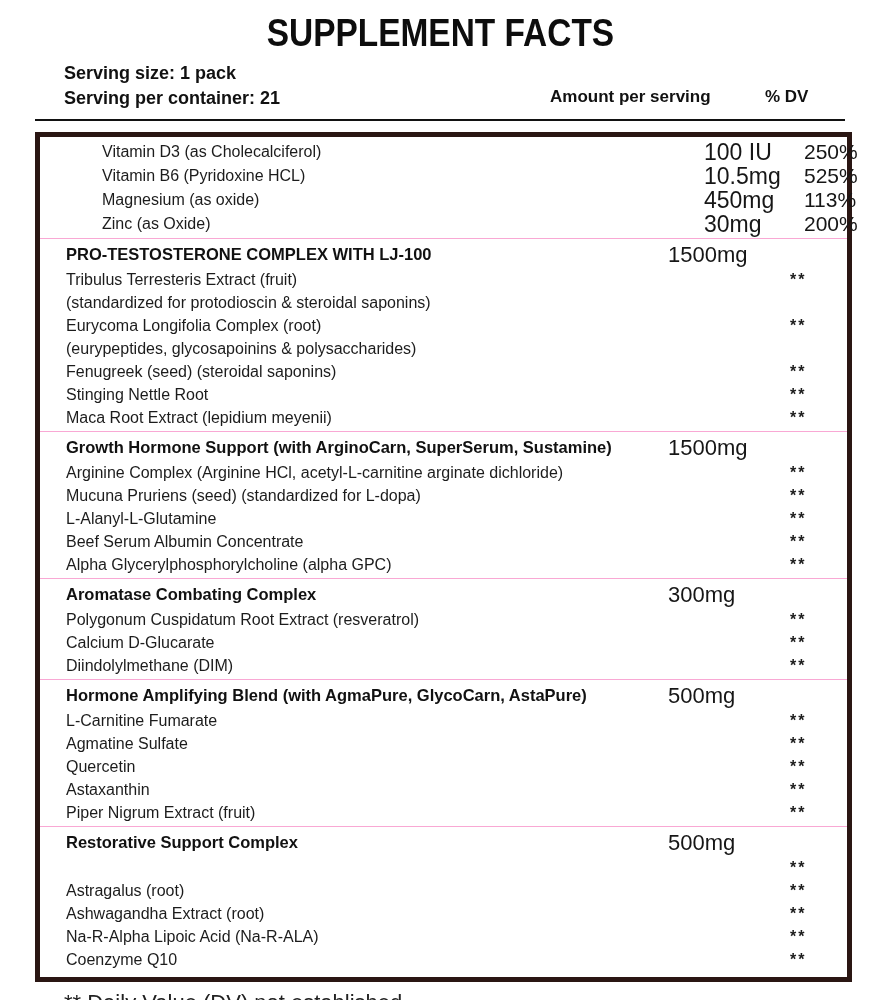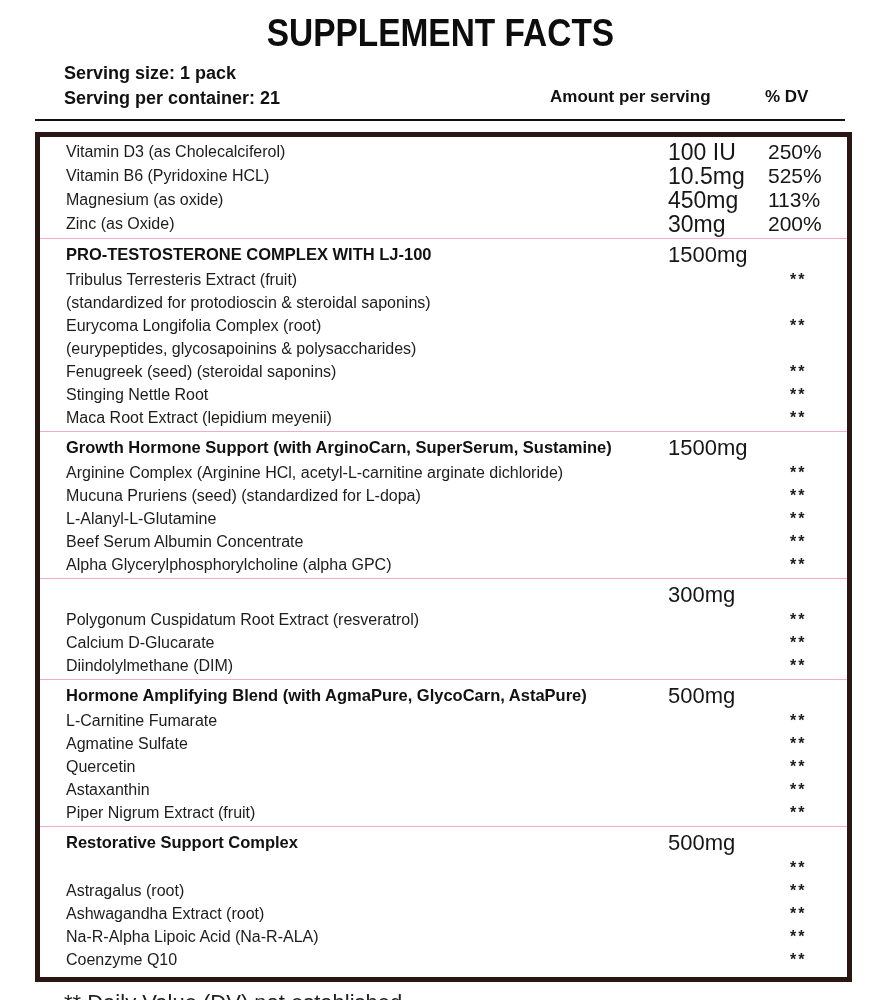--- a/index.html
+++ b/index.html
@@ -58,21 +58,21 @@
   .section + .section { border-top: 1px solid #f9a8d4; }
   .row {
     position: relative;
     height: 23px;
     line-height: 23px;
     padding-left: 26px;
     font-size: 16px;
     white-space: nowrap;
     color: #1c1c1c;
   }
-  .section-first .row { height: 24px; line-height: 24px; }
+  .section-first .row { height: 24px; line-height: 24px; margin-left: 36px; }
   .row-heading {
     position: relative;
     height: 27px;
     line-height: 27px;
     padding-left: 26px;
     font-size: 16.5px;
     font-weight: bold;
     white-space: nowrap;
     color: #111;
   }
@@ -150,21 +150,21 @@
       </div>
       <div class="section">
         <div class="row-heading"><span>Growth Hormone Support (with ArginoCarn, SuperSerum, Sustamine)</span><span class="amt">1500mg</span></div>
         <div class="row"><span>Arginine Complex (Arginine HCl, acetyl-L-carnitine arginate dichloride)</span><span class="stars">**</span></div>
         <div class="row"><span>Mucuna Pruriens (seed) (standardized for L-dopa)</span><span class="stars">**</span></div>
         <div class="row"><span>L-Alanyl-L-Glutamine</span><span class="stars">**</span></div>
         <div class="row"><span>Beef Serum Albumin Concentrate</span><span class="stars">**</span></div>
         <div class="row"><span>Alpha Glycerylphosphorylcholine (alpha GPC)</span><span class="stars">**</span></div>
       </div>
       <div class="section">
-        <div class="row-heading"><span class="amt">300mg</span></div>
+        <div class="row-heading"><span>Aromatase Combating Complex</span><span class="amt">300mg</span></div>
         <div class="row"><span>Polygonum Cuspidatum Root Extract (resveratrol)</span><span class="stars">**</span></div>
         <div class="row"><span>Calcium D-Glucarate</span><span class="stars">**</span></div>
         <div class="row"><span>Diindolylmethane (DIM)</span><span class="stars">**</span></div>
       </div>
       <div class="section">
         <div class="row-heading"><span>Hormone Amplifying Blend (with AgmaPure, GlycoCarn, AstaPure)</span><span class="amt">500mg</span></div>
         <div class="row"><span>L-Carnitine Fumarate</span><span class="stars">**</span></div>
         <div class="row"><span>Agmatine Sulfate</span><span class="stars">**</span></div>
         <div class="row"><span>Quercetin</span><span class="stars">**</span></div>
         <div class="row"><span>Astaxanthin</span><span class="stars">**</span></div>

